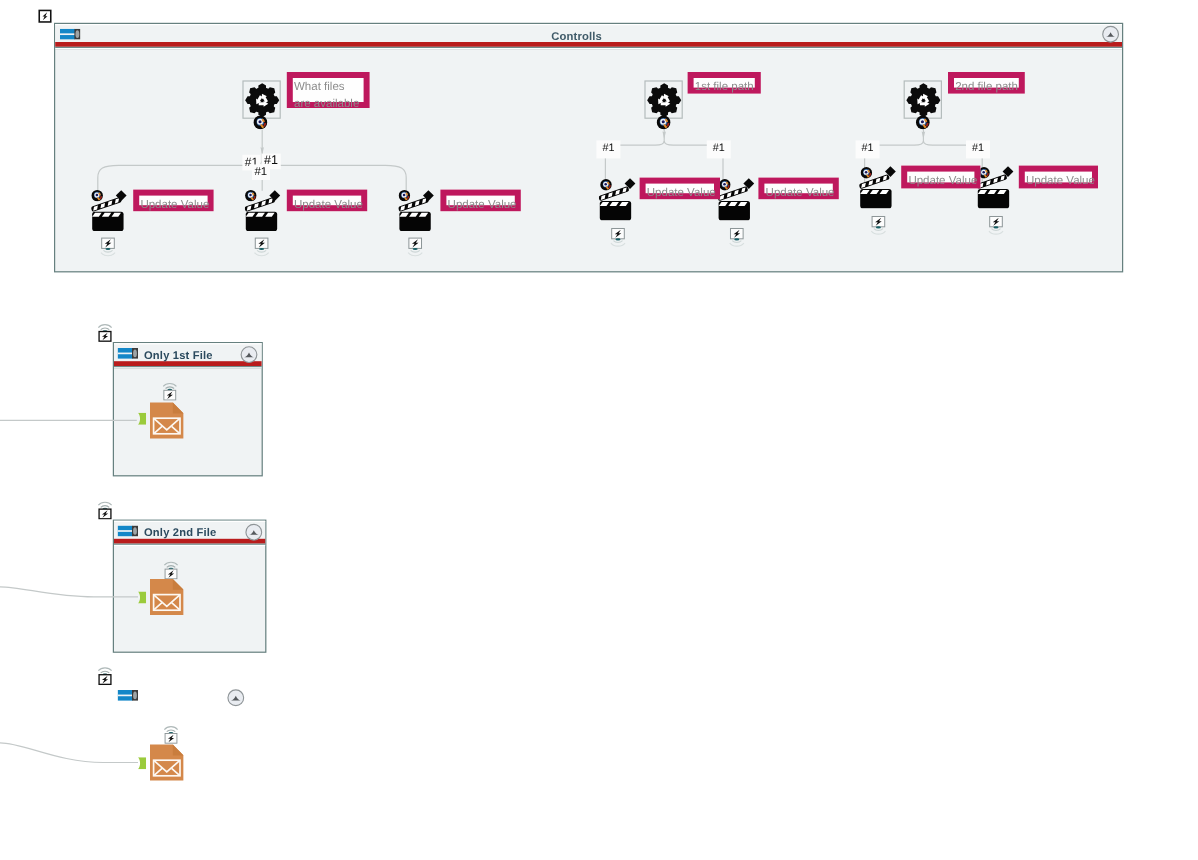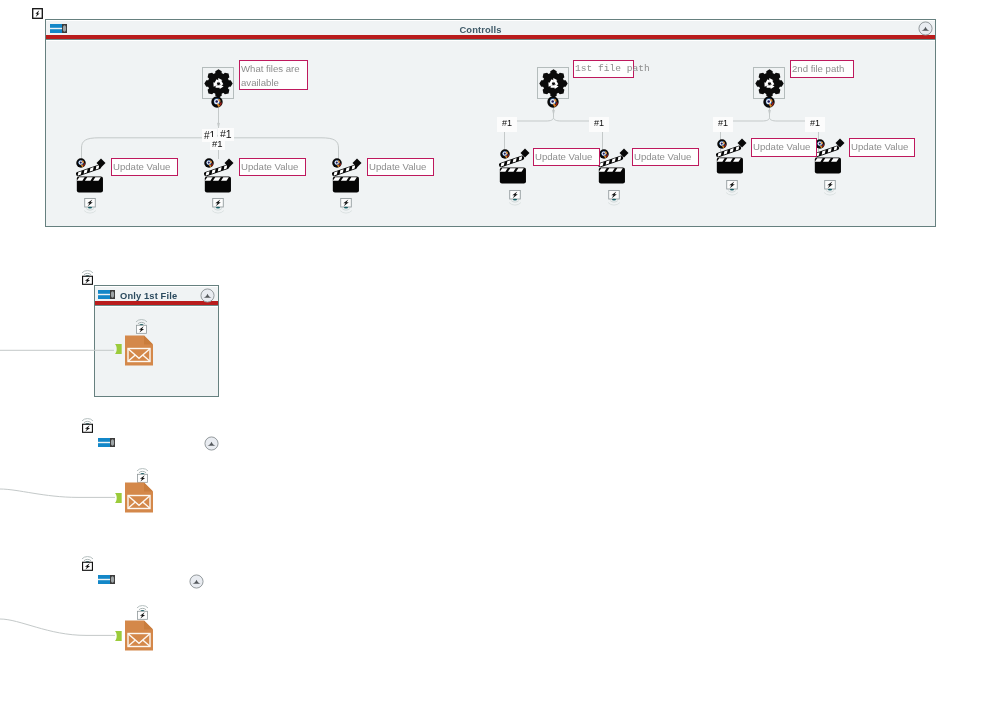--- a/index.html
+++ b/index.html
@@ -7,21 +7,21 @@
   .canvas{position:absolute;left:0;top:0;width:998px;height:717px;}
   svg{display:block;overflow:visible;}
 
   .group{position:absolute;background:#f0f3f4;border:1px solid #66807f;box-sizing:border-box;}
   .ghead{position:absolute;left:0;top:0;right:0;height:19px;background:#f0f3f4;box-sizing:border-box;
          border-top:1px solid #ffffff;border-bottom:4px solid #b91c1c;}
   .gsep{position:absolute;left:0;right:0;height:1px;background:#708c8b;}
   .gtitle{position:absolute;left:0;right:20px;top:3px;text-align:center;font-size:9.4px;font-weight:bold;color:#3f5a68;letter-spacing:0.1px;}
   .gtitle-left{position:absolute;top:4px;font-size:9.3px;font-weight:bold;color:#2b4a5e;white-space:nowrap;letter-spacing:0.15px;}
 
-  .lbl{position:absolute;background:#fefefe;border:1px solid #be185d;box-sizing:border-box;
+  .lbl{position:absolute;background:#fefefe;border:5px solid #be185d;box-sizing:border-box;
        font-size:9.6px;color:#8d8d8d;padding:2px 2px 2px 1px;line-height:11px;white-space:nowrap;}
   .lbl.multi{white-space:normal;line-height:14px;padding:1px 2px 2px 1px;}
   .portlbl{position:absolute;background:#fcfcfc;font-size:9px;color:#0d0d0d;
        line-height:11px;font-family:"Liberation Sans",sans-serif;padding:1px 2px;}
   .ico{position:absolute;}
   .wire{position:absolute;left:0;top:0;width:998px;height:717px;pointer-events:none;z-index:5;}
   .group{z-index:1;}
   .ico{z-index:10;}
   .lbl{z-index:12;}
   .portlbl{z-index:14;}
@@ -284,21 +284,21 @@
 <div class="ico" style="left:537px;top:67px;width:32px;height:32px;background:#f0f3f4;border:1px solid #b4bcbc;box-sizing:border-box;">
   <svg width="29" height="29" style="margin:1px">
         <use href="#sym-gear" width="29" height="29"></use>
       </svg>
 </div>
 <div class="ico" style="left:547px;top:96px;">
   <svg width="12" height="12">
         <use href="#sym-qbadge" width="12" height="12"></use>
       </svg>
 </div>
-<div class="lbl" style="left:573px;top:60px;width:61px;height:18px;font-family:Liberation Mono, monospace;">1st file path</div>
+<div class="lbl" style="left:573px;top:60px;width:61px;height:18px;">1st file path</div>
 <div class="portlbl" style="left:497px;top:117px;width:16px;height:13px;text-align:center;">#1</div>
 <div class="portlbl" style="left:589px;top:117px;width:16px;height:13px;text-align:center;">#1</div>
 
 <div class="ico" style="left:499px;top:150px;">
   <svg width="28" height="34">
         <use href="#sym-clap" width="28" height="34"></use>
       </svg>
 </div>
 <div class="ico" style="left:500px;top:149px;">
   <svg width="10" height="10">
@@ -432,20 +432,26 @@
   <svg width="7" height="10">
         <use href="#sym-greenport" width="7" height="10"></use>
       </svg>
 </div>
 
 <div class="ico" style="left:80px;top:416px;">
   <svg width="15" height="17">
         <use href="#sym-signal-bolt-dark" width="15" height="17"></use>
       </svg>
 </div>
+<div class="group" style="left:94px;top:433px;width:128px;height:111px;">
+  <div class="ghead">
+    <div class="gtitle-left" style="left:25px;">Only 2nd File</div>
+  </div>
+  <div class="gsep" style="top:19px;border-bottom:1px solid #ffffff;"></div>
+</div>
 <div class="ico" style="left:98px;top:438px;">
   <svg width="17" height="9">
         <use href="#sym-slider" width="17" height="9"></use>
       </svg>
 </div>
 <div class="ico" style="left:204px;top:436px;">
   <svg width="15" height="15">
         <use href="#sym-collapse" width="15" height="15"></use>
       </svg>
 </div>

